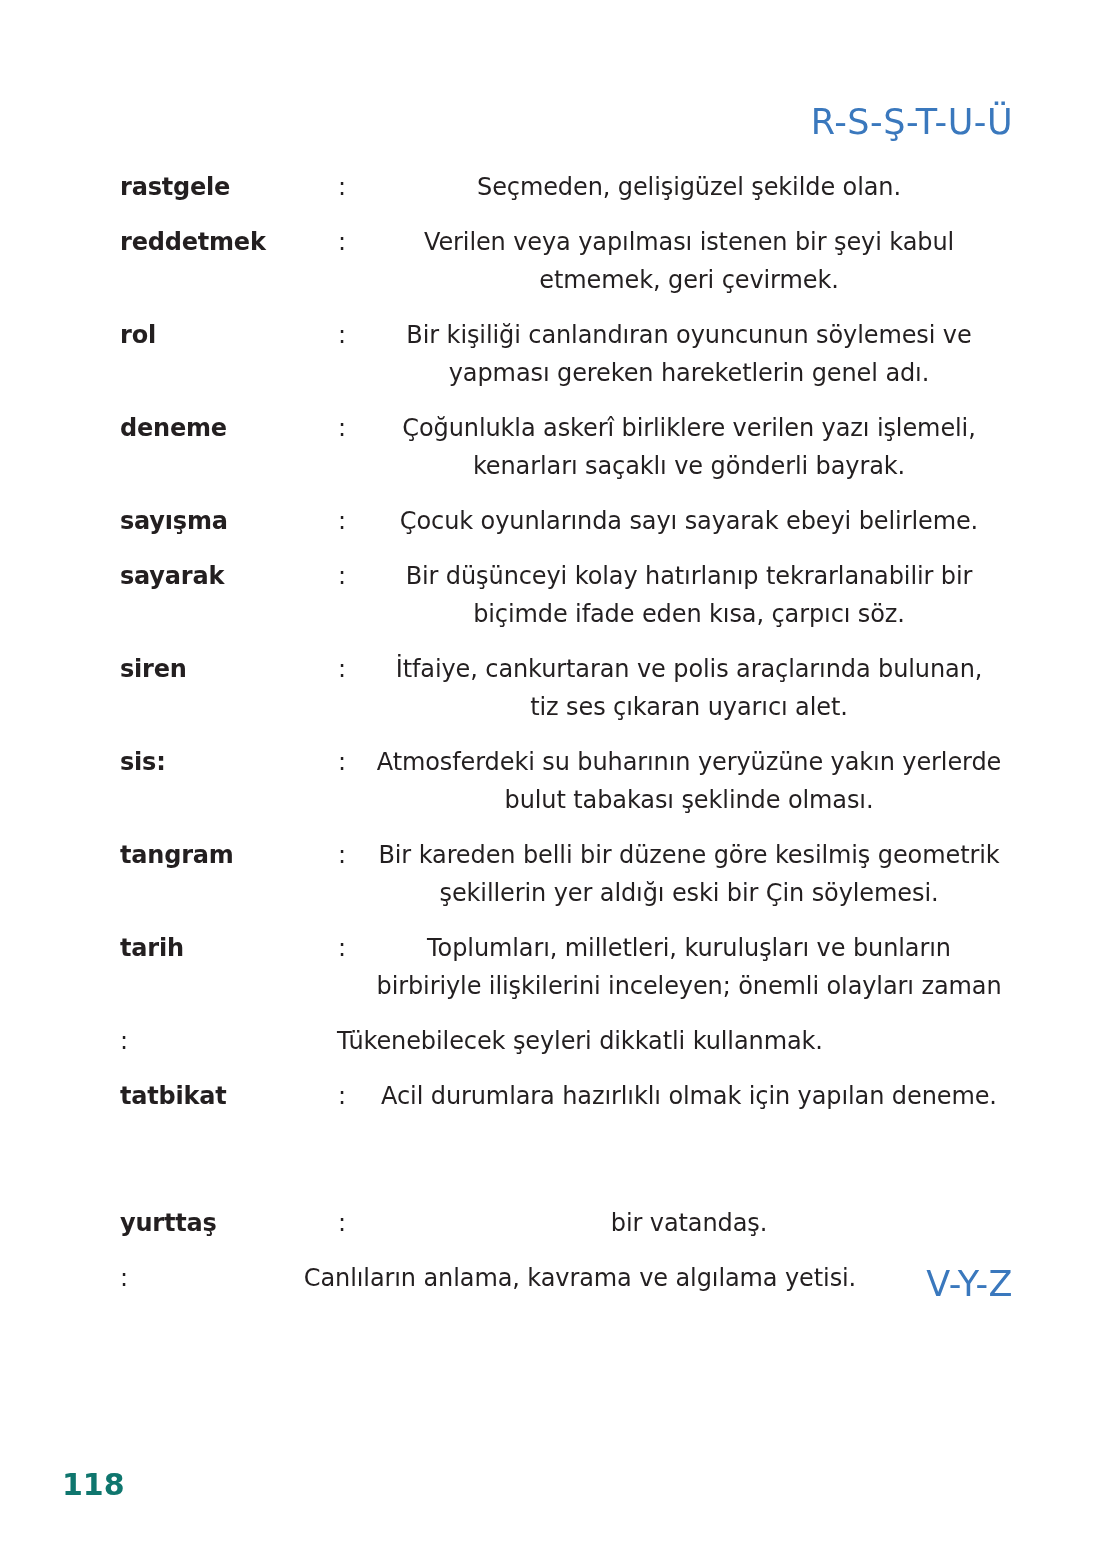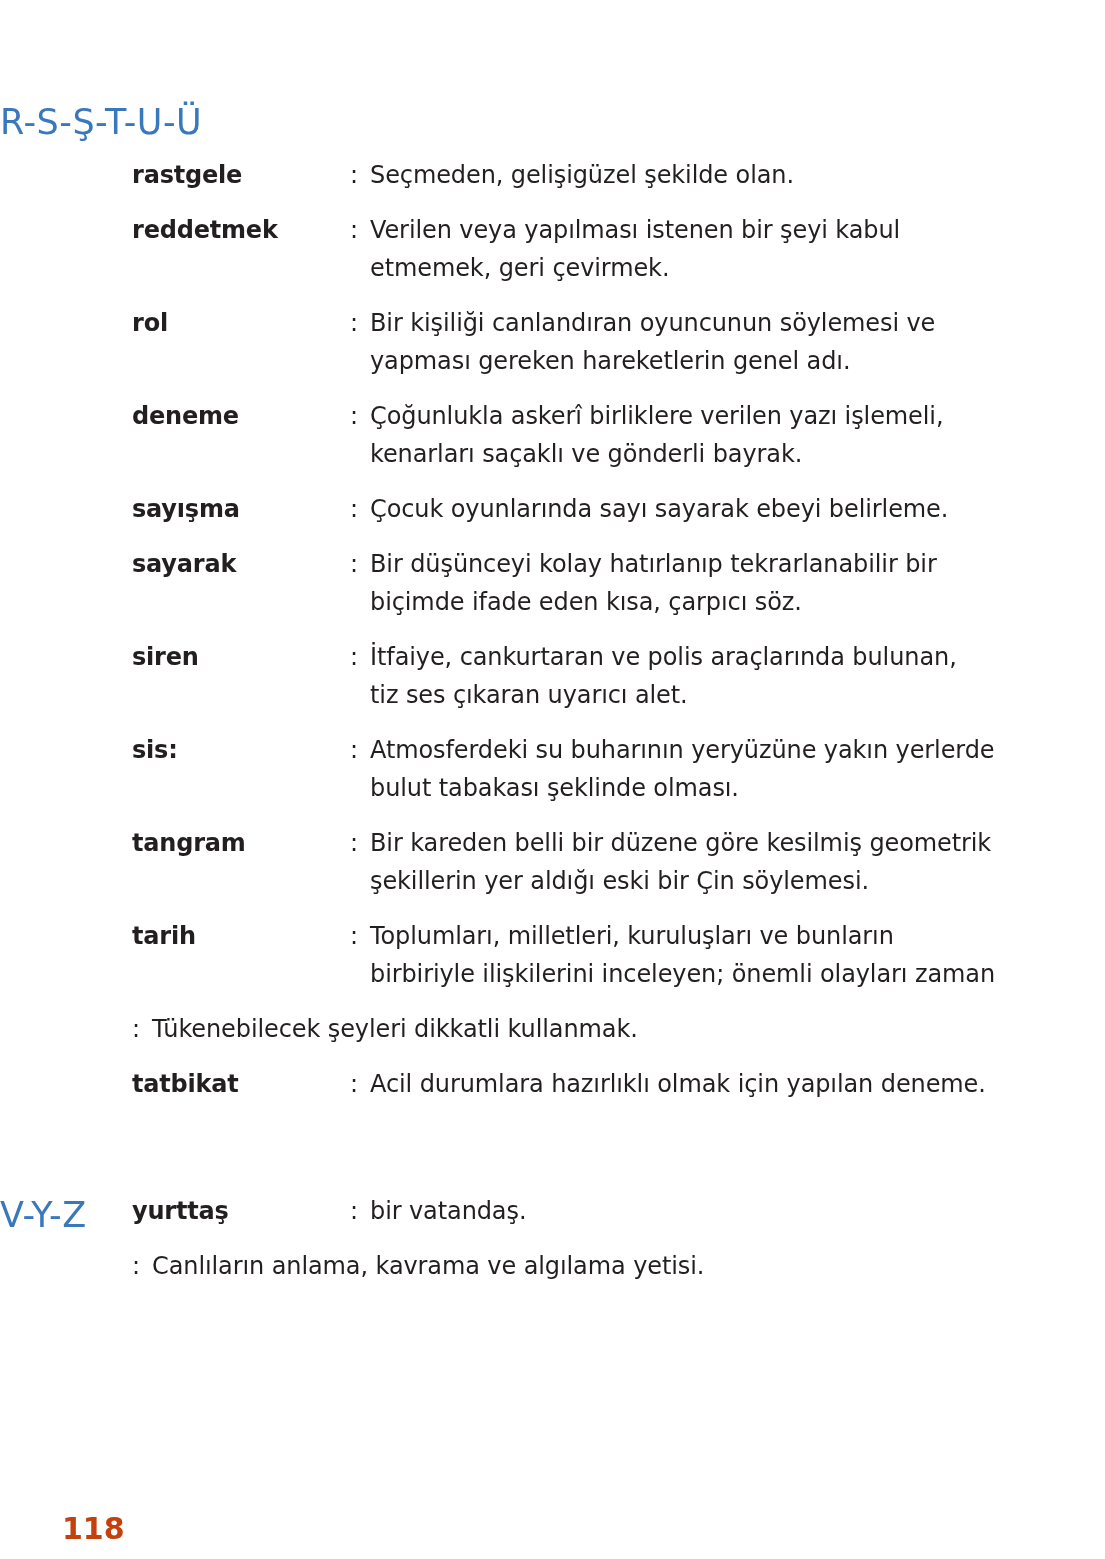--- a/index.html
+++ b/index.html
@@ -18,48 +18,47 @@
   }
 
   .page {
     position: absolute;
     inset: 0;
     padding: 0;
   }
 
   
   .section-heading {
-    text-align: left;
+    text-align: right;
     color: #3a78bd;
     font-family: "DejaVu Sans", sans-serif;
     font-weight: 400;
     font-size: 35px;
     letter-spacing: 0.5px;
     line-height: 1;
   }
   .heading-1 {
     position: absolute;
     left: 0;
     right: 92px;
     top: 105px;
   }
   .heading-2 {
     position: absolute;
     left: 0;
     right: 92px;
-    top: 1198px;
+    top: 1267px;
   }
 
   
   .glossary {
     position: absolute;
     left: 120px;
-    top: 156px;
+    top: 168px;
     width: 900px;
-    margin-left: 12px;
   }
   .entry {
     display: flex;
     align-items: flex-start;
     margin-bottom: 17px;
   }
   .headword {
     width: 218px;
     flex: 0 0 218px;
     font-family: "DejaVu Sans", sans-serif;
@@ -78,42 +77,42 @@
     text-align: left;
   }
   .definition {
     flex: 1 1 auto;
     font-family: "DejaVu Sans", sans-serif;
     font-weight: 400;
     font-size: 24px;
     line-height: 38px;
     color: #231f20;
     letter-spacing: -0.1px;
+    text-align: center;
   }
   .definition .dline {
     display: block;
     white-space: pre;
   }
 
   
   .heading-spacer {
     height: 72px;
   }
 
   
   .page-number {
     position: absolute;
     left: 62px;
     top: 1470px;
     font-family: "DejaVu Sans", sans-serif;
     font-weight: 700;
     font-size: 30px;
     line-height: 1;
-    color: #c2410c;
-    margin-top: 44px;
+    color: #0f766e;
   }
 </style>
 </head>
 <body>
 
 <div class="page">
 
   <div class="section-heading heading-1">R-S-Ş-T-U-Ü</div>
 
   <div class="section-heading heading-2">V-Y-Z</div>

